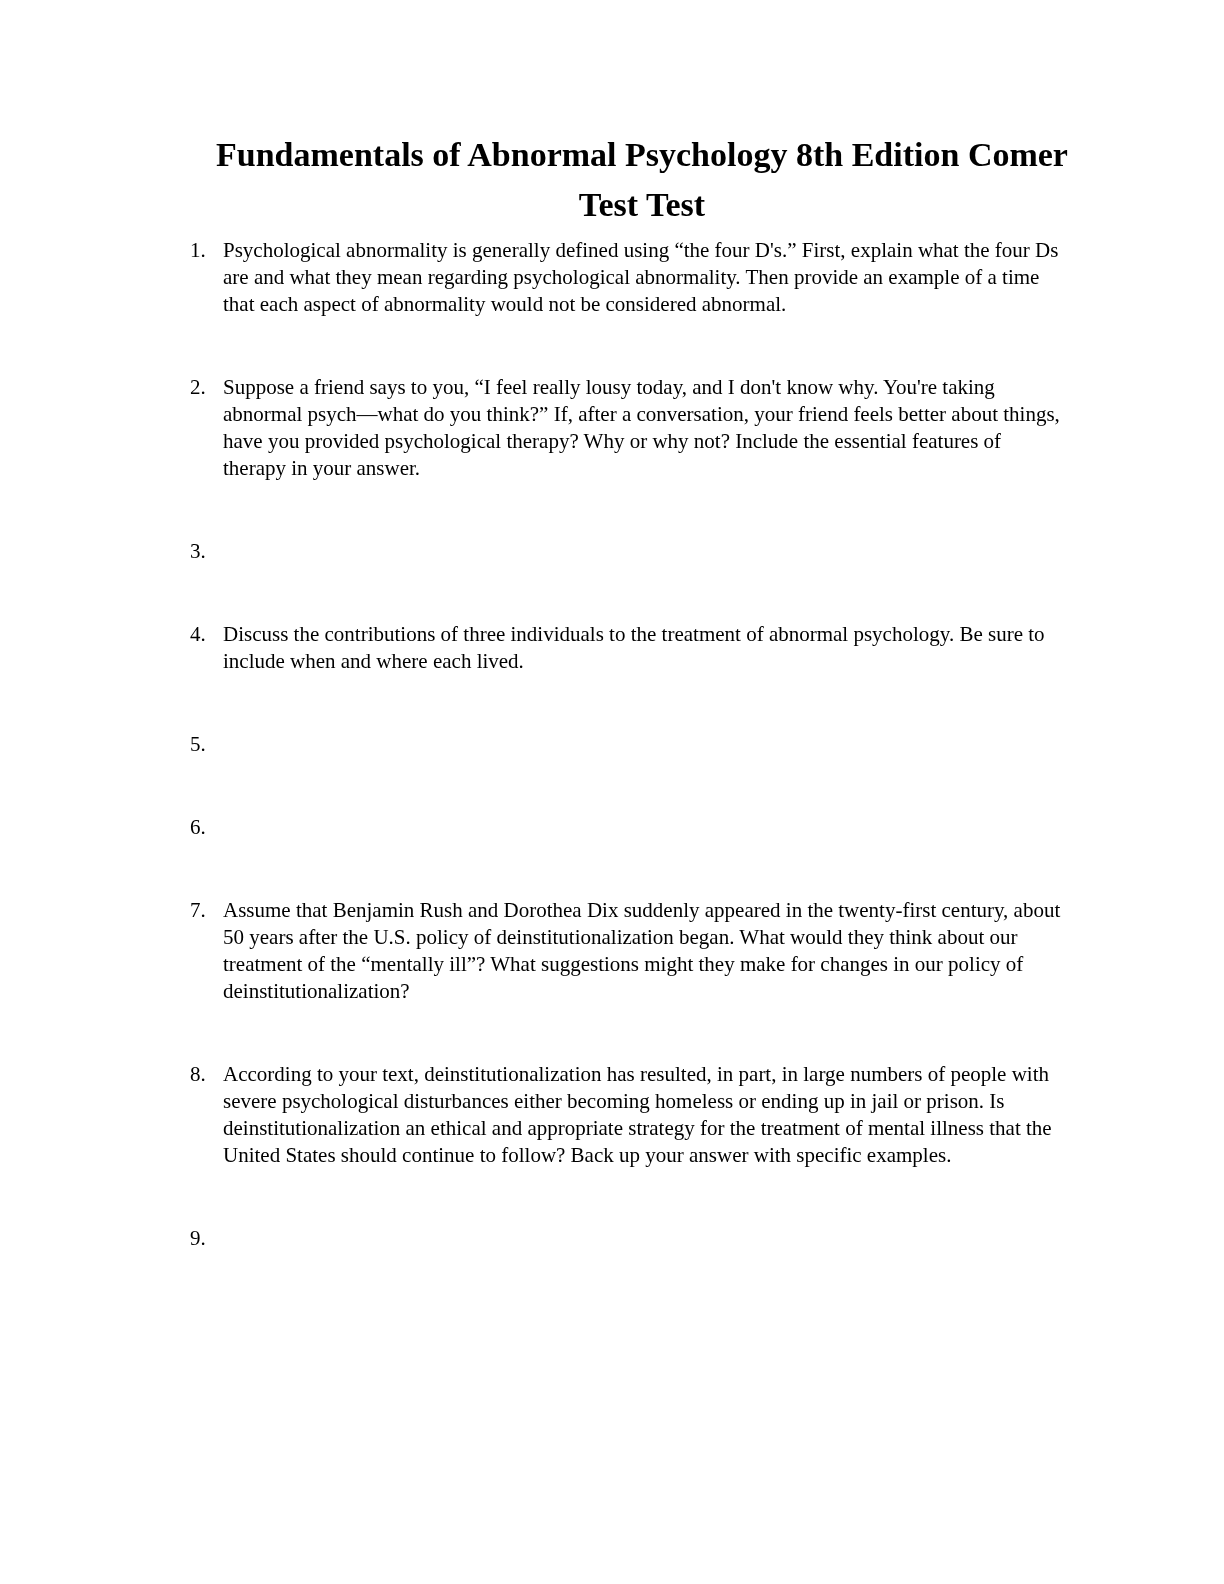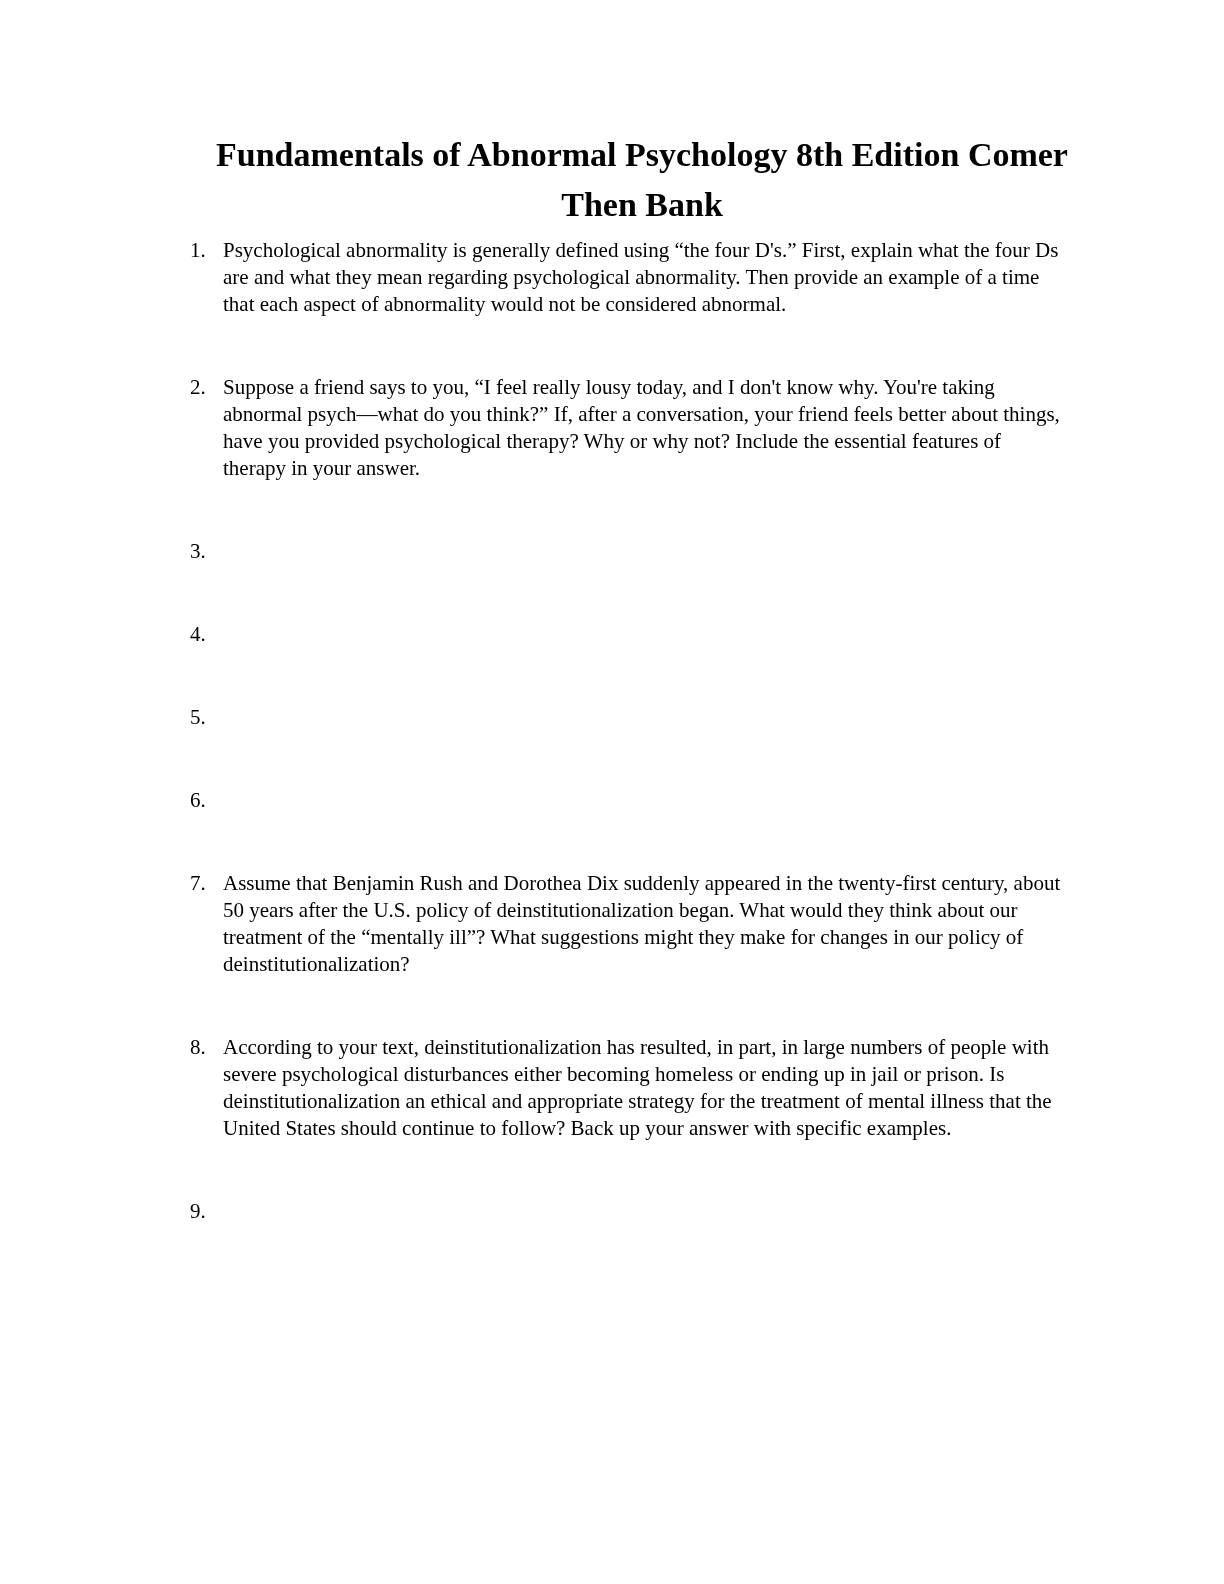--- a/index.html
+++ b/index.html
@@ -50,41 +50,42 @@
     width: 840px;
   }
 </style>
 </head>
 <body>
 
 <div class="page">
 
   <div class="title-block">
     <div class="title-line">Fundamentals of Abnormal Psychology 8th Edition Comer</div>
-    <div class="title-line">Then Bank</div>
+    <div class="title-line">Test Test</div>
   </div>
 
   <div class="questions">
 
     <div class="question">
       <span class="q-num">1.</span>
       <span class="q-text">Psychological abnormality is generally defined using “the four D's.” First, explain what the four Ds are and what they mean regarding psychological abnormality. Then provide an example of a time that each aspect of abnormality would not be considered abnormal.</span>
     </div>
 
     <div class="question">
       <span class="q-num">2.</span>
       <span class="q-text">Suppose a friend says to you, “I feel really lousy today, and I don't know why. You're taking abnormal psych—what do you think?” If, after a conversation, your friend feels better about things, have you provided psychological therapy? Why or why not? Include the essential features of therapy in your answer.</span>
     </div>
 
     <div class="question">
       <span class="q-num">3.</span>
     </div>
 
     <div class="question">
       <span class="q-num">4.</span>
+      <span class="q-text">Discuss the contributions of three individuals to the treatment of abnormal psychology. Be sure to include when and where each lived.</span>
     </div>
 
     <div class="question">
       <span class="q-num">5.</span>
     </div>
 
     <div class="question">
       <span class="q-num">6.</span>
     </div>
 

